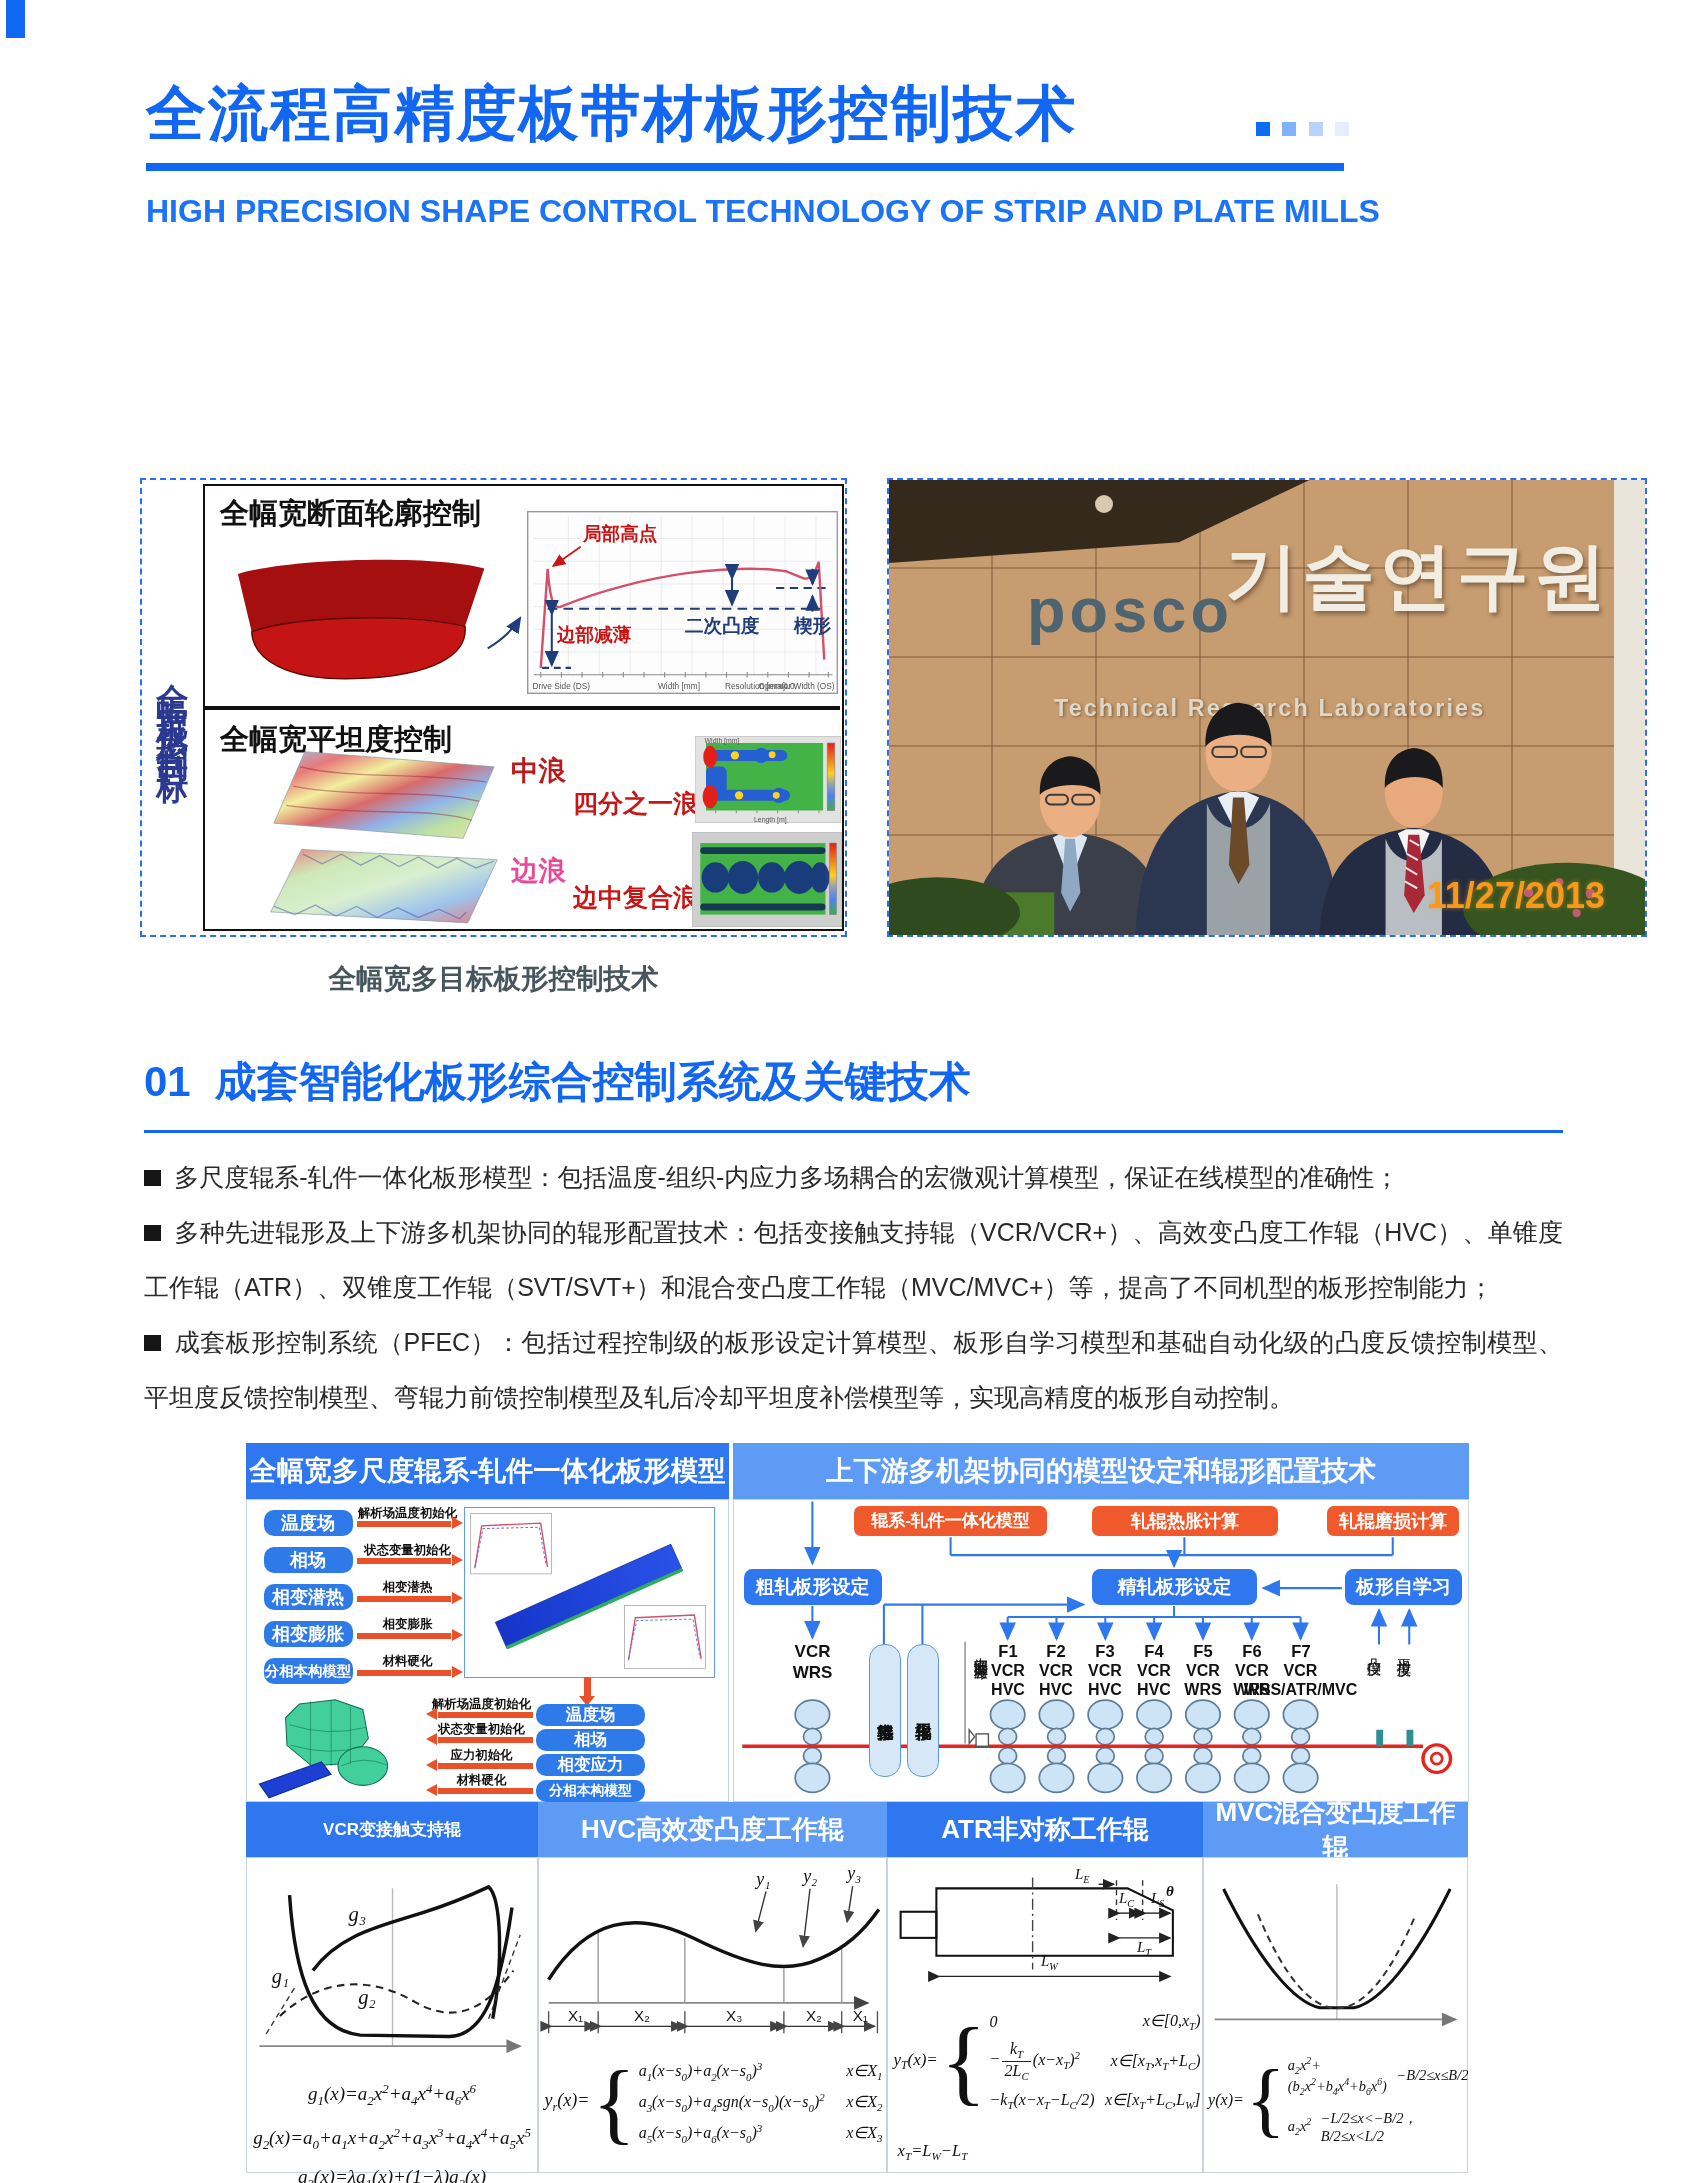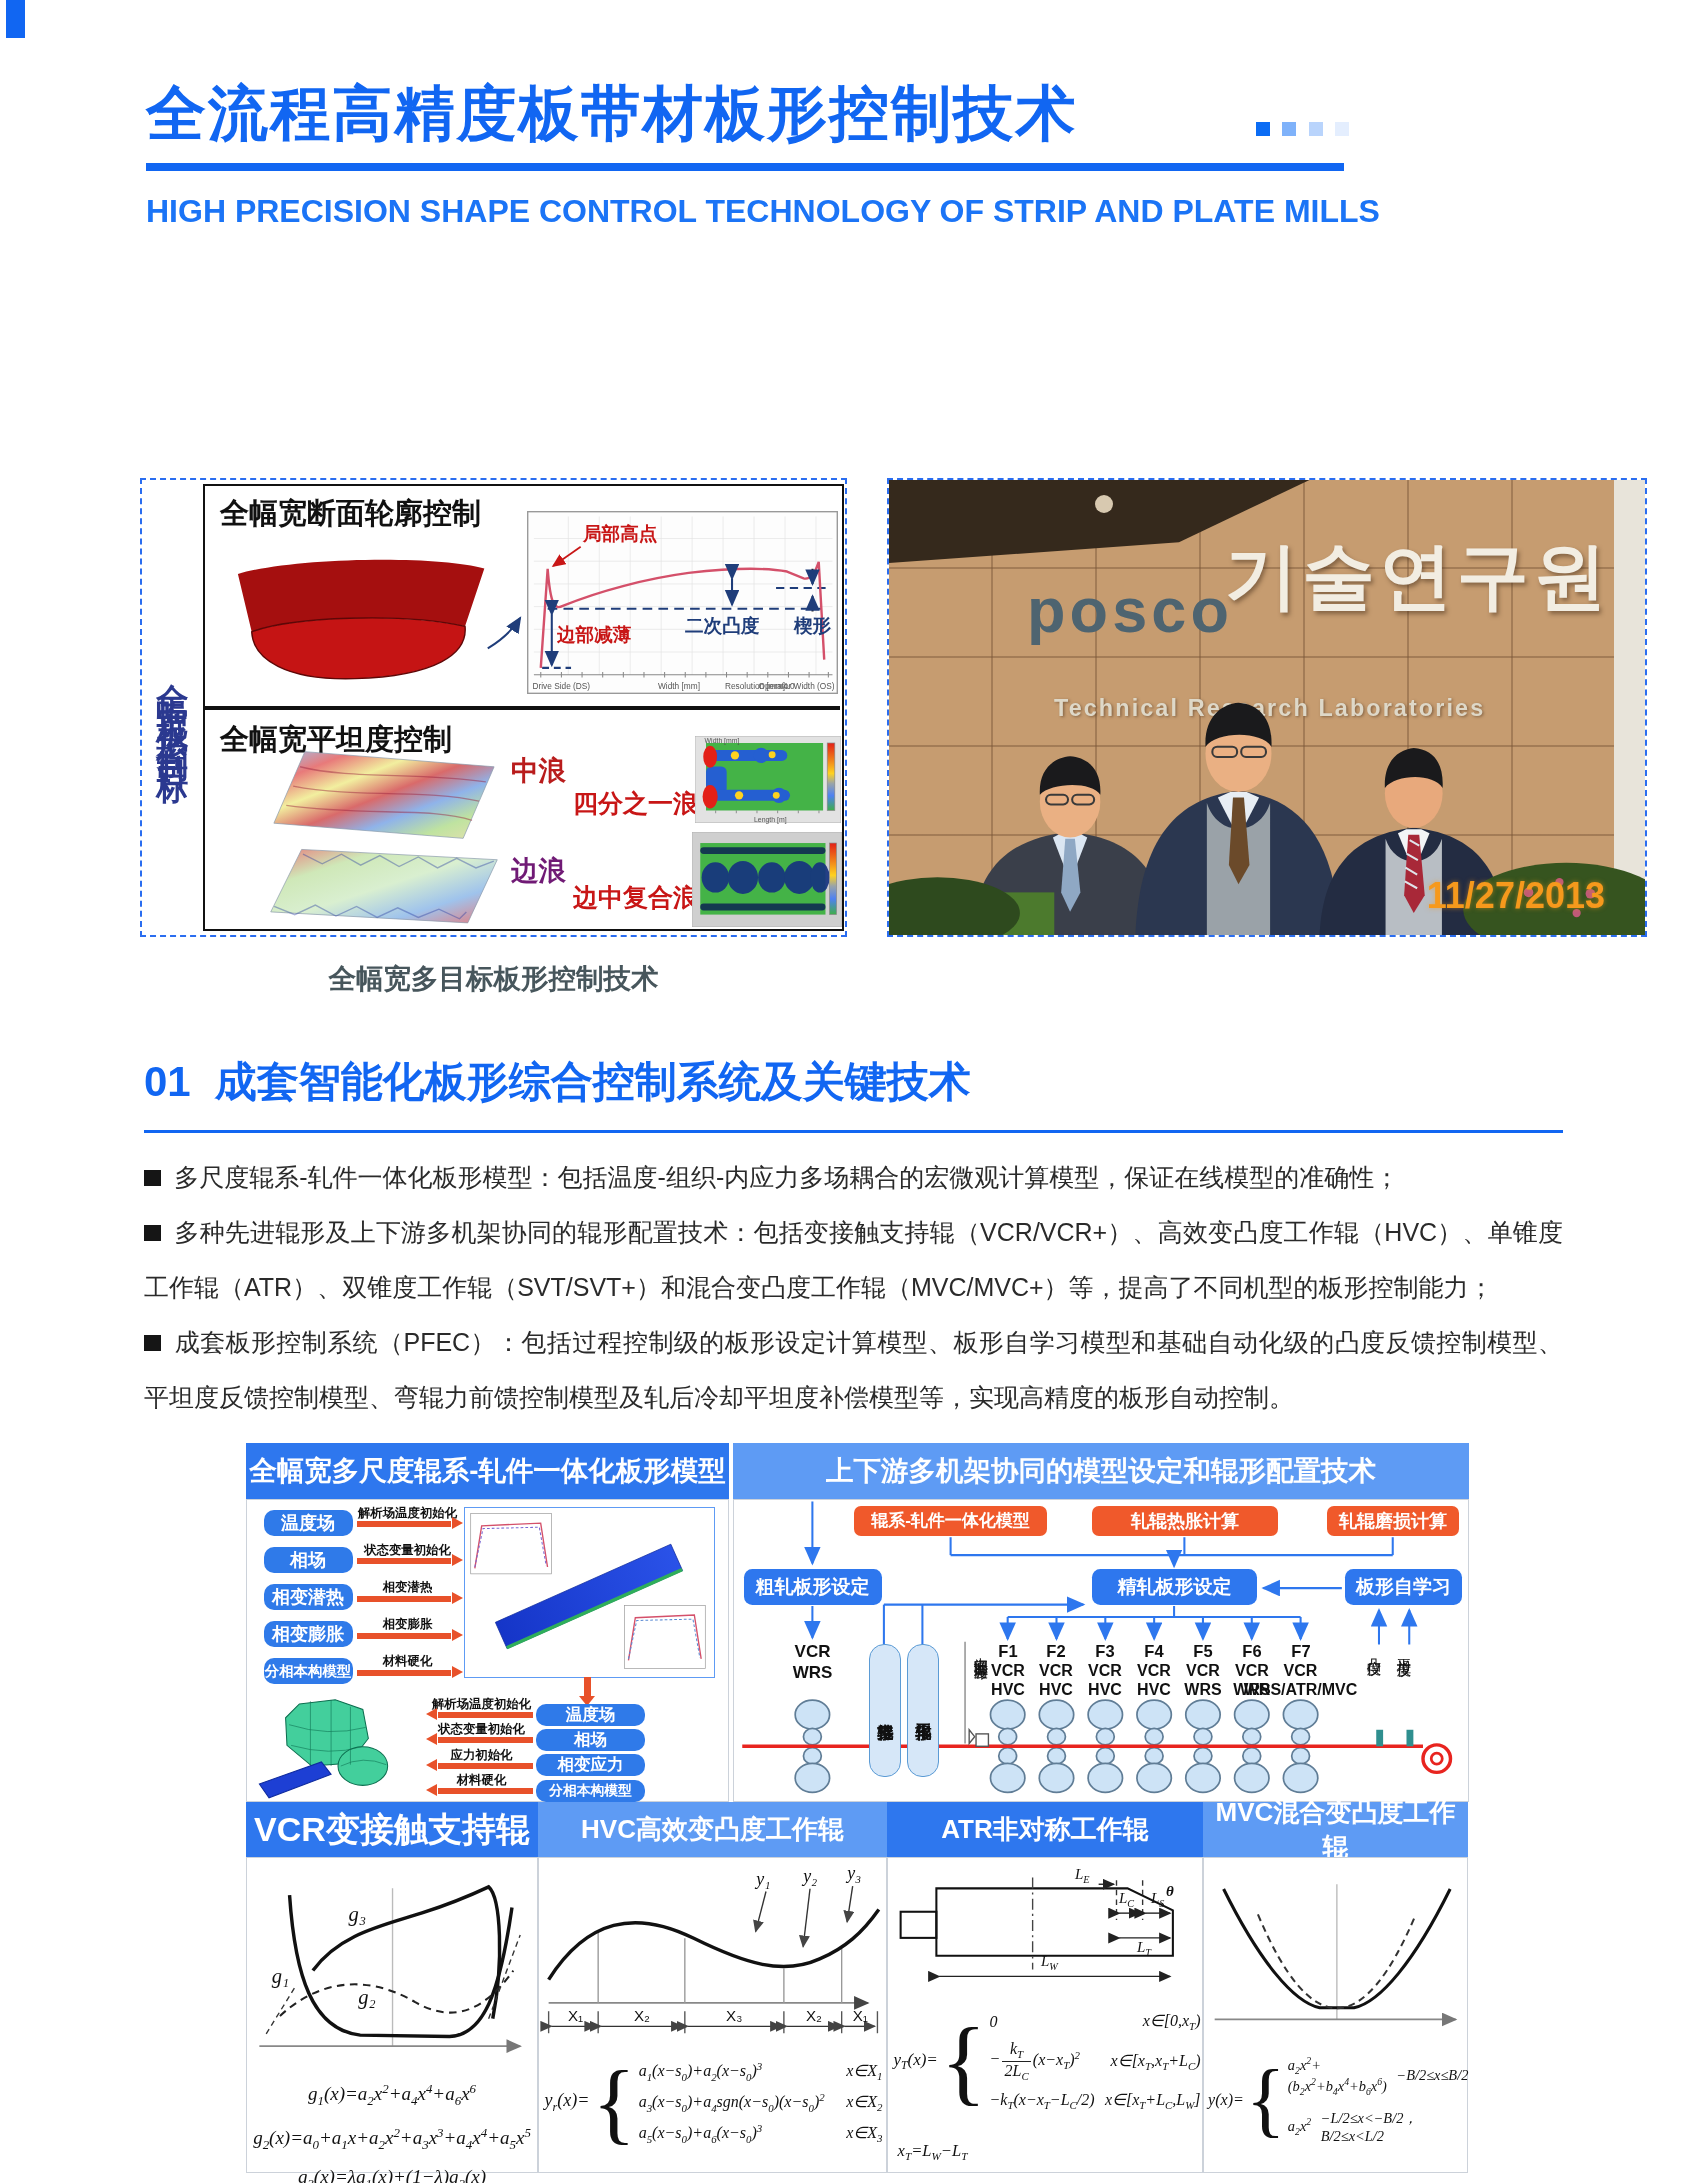--- a/index.html
+++ b/index.html
@@ -138,21 +138,21 @@
                 <stop offset="0.75" stop-color="#9fc3ec"></stop>
                 <stop offset="1" stop-color="#e87a7a"></stop>
             </linearGradient>
           </defs>
           <polygon points="50,5 335,20 292,112 5,96" fill="url(#mg2)" stroke="#8899aa" stroke-width="1"></polygon>
           <g fill="none" stroke="rgba(40,60,160,0.4)" stroke-width="2">
             <path d="M52,12 L80,26 L108,12 L136,28 L164,14 L192,30 L220,16 L248,32 L276,18 L304,32 L330,22"></path>
             <path d="M10,88 L40,100 L70,86 L100,102 L130,88 L160,104 L190,90 L220,104 L250,92 L280,106 L290,96"></path>
           </g>
         </svg>
-        <div class="abs" style="left:306px;top:143px;font-size:27.5px;font-weight:bold;color:#701a75">边浪</div>
+        <div class="abs" style="left:306px;top:143px;font-size:27.5px;font-weight:bold;color:#ec4899">边浪</div>
         <div class="redlbl" style="left:368px;top:77px;font-size:25px">四分之一浪</div>
         <div class="redlbl" style="left:368px;top:171px;font-size:25px">边中复合浪</div>
 
         <div class="abs" style="left:490px;top:26px;width:146px;height:87px">
           <svg width="146" height="87" viewBox="0 0 212 126">
             <defs>
               <linearGradient id="cb1" x1="0" y1="0" x2="0" y2="1">
                 <stop offset="0" stop-color="#e32017"></stop>
                   <stop offset="0.25" stop-color="#f0801a"></stop>
                   <stop offset="0.45" stop-color="#ffd21f"></stop>
@@ -502,21 +502,21 @@
         </div>
       <div class="standlbl" style="left:508px;top:162px;width:117px;font-size:16px;line-height:18.6px">
           <div>VCR</div>
           <div>WRS/ATR/MVC</div>
         </div>
 
       <div class="abs vtext" style="left:630px;top:147px;height:89px;font-size:14.4px;color:#111;letter-spacing:1.4px">凸度仪</div>
       <div class="abs vtext" style="left:660px;top:147px;height:103px;font-size:14.4px;color:#111;letter-spacing:1.4px">平坦度仪</div>
     </div>
 
-    <div class="dhead" style="left:0;top:359px;width:292px;height:55px;background:#2e77ee;font-size:34px">VCR变接触支持辊</div>
+    <div class="dhead" style="left:0;top:359px;width:292px;height:55px;background:#2e77ee;font-size:17px">VCR变接触支持辊</div>
     <div class="dhead" style="left:292px;top:359px;width:349px;height:55px;background:#5e9bf4;font-size:26px">HVC高效变凸度工作辊</div>
     <div class="dhead" style="left:641px;top:359px;width:316px;height:55px;background:#2e77ee;font-size:26px">ATR非对称工作辊</div>
     <div class="dhead" style="left:957px;top:359px;width:265px;height:55px;background:#5e9bf4;font-size:26px">MVC混合变凸度工作辊</div>
 
     <div class="cellb" style="left:0;top:414px;width:292px;height:316px">
       <svg class="abs" style="left:0;top:8.3px" width="289" height="201" viewBox="0 0 421 292">
         <defs>
             <marker id="mK" markerWidth="10" markerHeight="10" refX="8" refY="4" orient="auto">
               <path d="M0,0L9,4L0,8z" fill="#777"></path>
             </marker>

